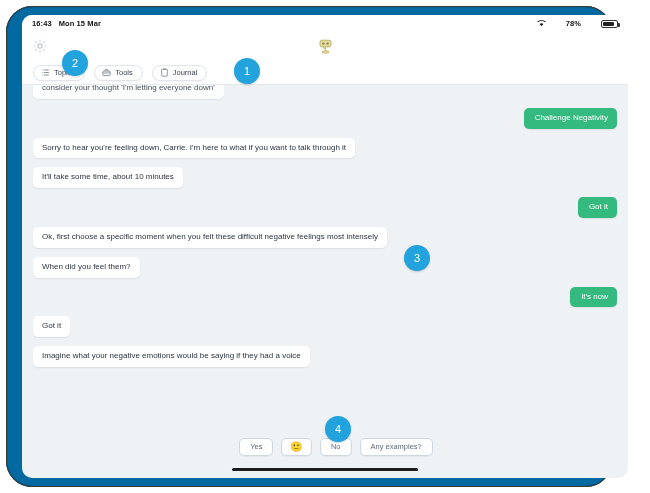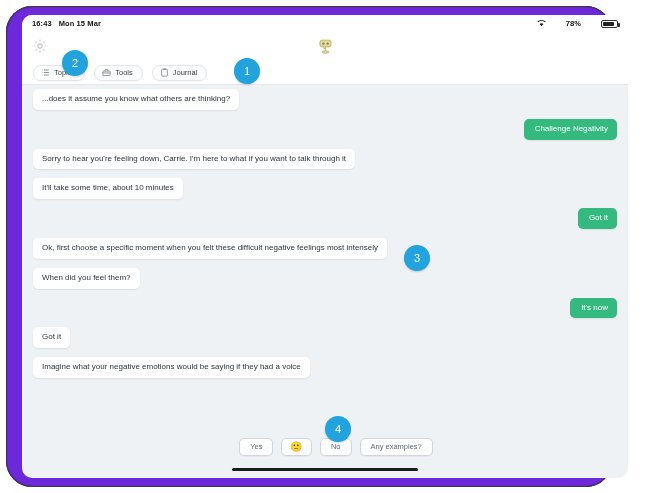--- a/index.html
+++ b/index.html
@@ -12,21 +12,21 @@
     font-family: "Liberation Sans", sans-serif;
   }
 
   
   #device {
     position: absolute;
     left: 6px;
     top: 6px;
     width: 606px;
     height: 481px;
-    background: #6d28d9;
+    background: #0369a1;
     border-radius: 26px;
     box-shadow: inset 0 0 2px #000;
   }
   #device-edge-hl {
     position: absolute;
     inset: 0;
     border-radius: 26px;
     border: 1px solid #3a3a3a;
     pointer-events: none;
   }
@@ -315,22 +315,22 @@
           <svg width="9" height="9" viewBox="0 0 16 16" stroke="#6a7480" stroke-width="1.3" fill="none">
             <rect x="3" y="2" width="10" height="12.5" rx="1.4"></rect>
             <path d="M6 1.2h4v2H6z" fill="#6a7480" stroke="none"></path>
           </svg>
         </span>
         <span>Journal</span>
       </div>
     </div>
 
     <div id="chat">
-        <div class="msg-row left">
-          <div class="bubble bot">...does it assume you know what others are thinking?</div>
+        <div class="msg-row left" style="margin-top: -11px;">
+          <div class="bubble bot clipped">consider your thought 'I'm letting everyone down'</div>
         </div>
         <div class="msg-row right">
           <div class="bubble user">Challenge Negativity</div>
         </div>
         <div class="msg-row left">
           <div class="bubble bot">Sorry to hear you're feeling down, Carrie. I'm here to what if you want to talk through it</div>
         </div>
         <div class="msg-row left">
           <div class="bubble bot">It'll take some time, about 10 minutes</div>
         </div>

